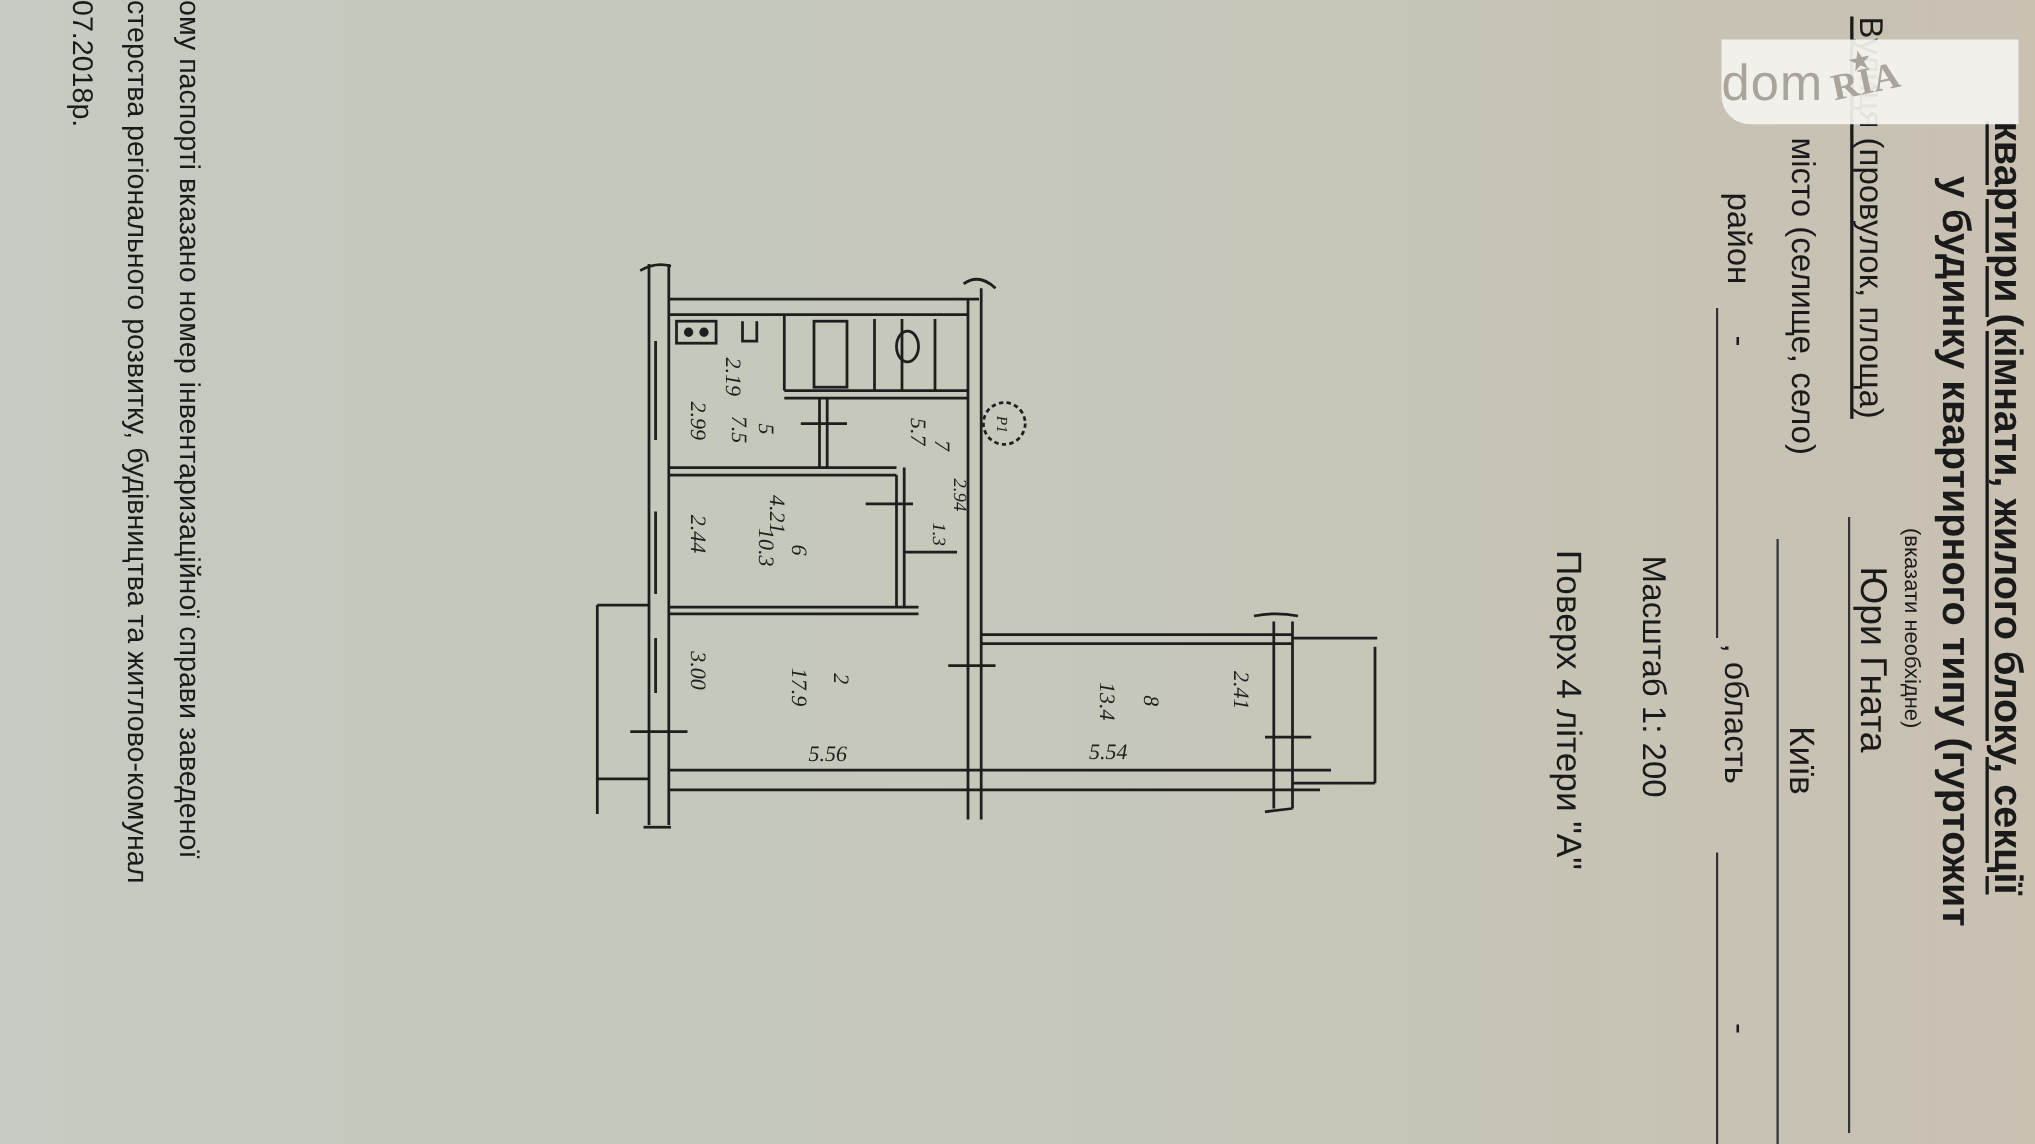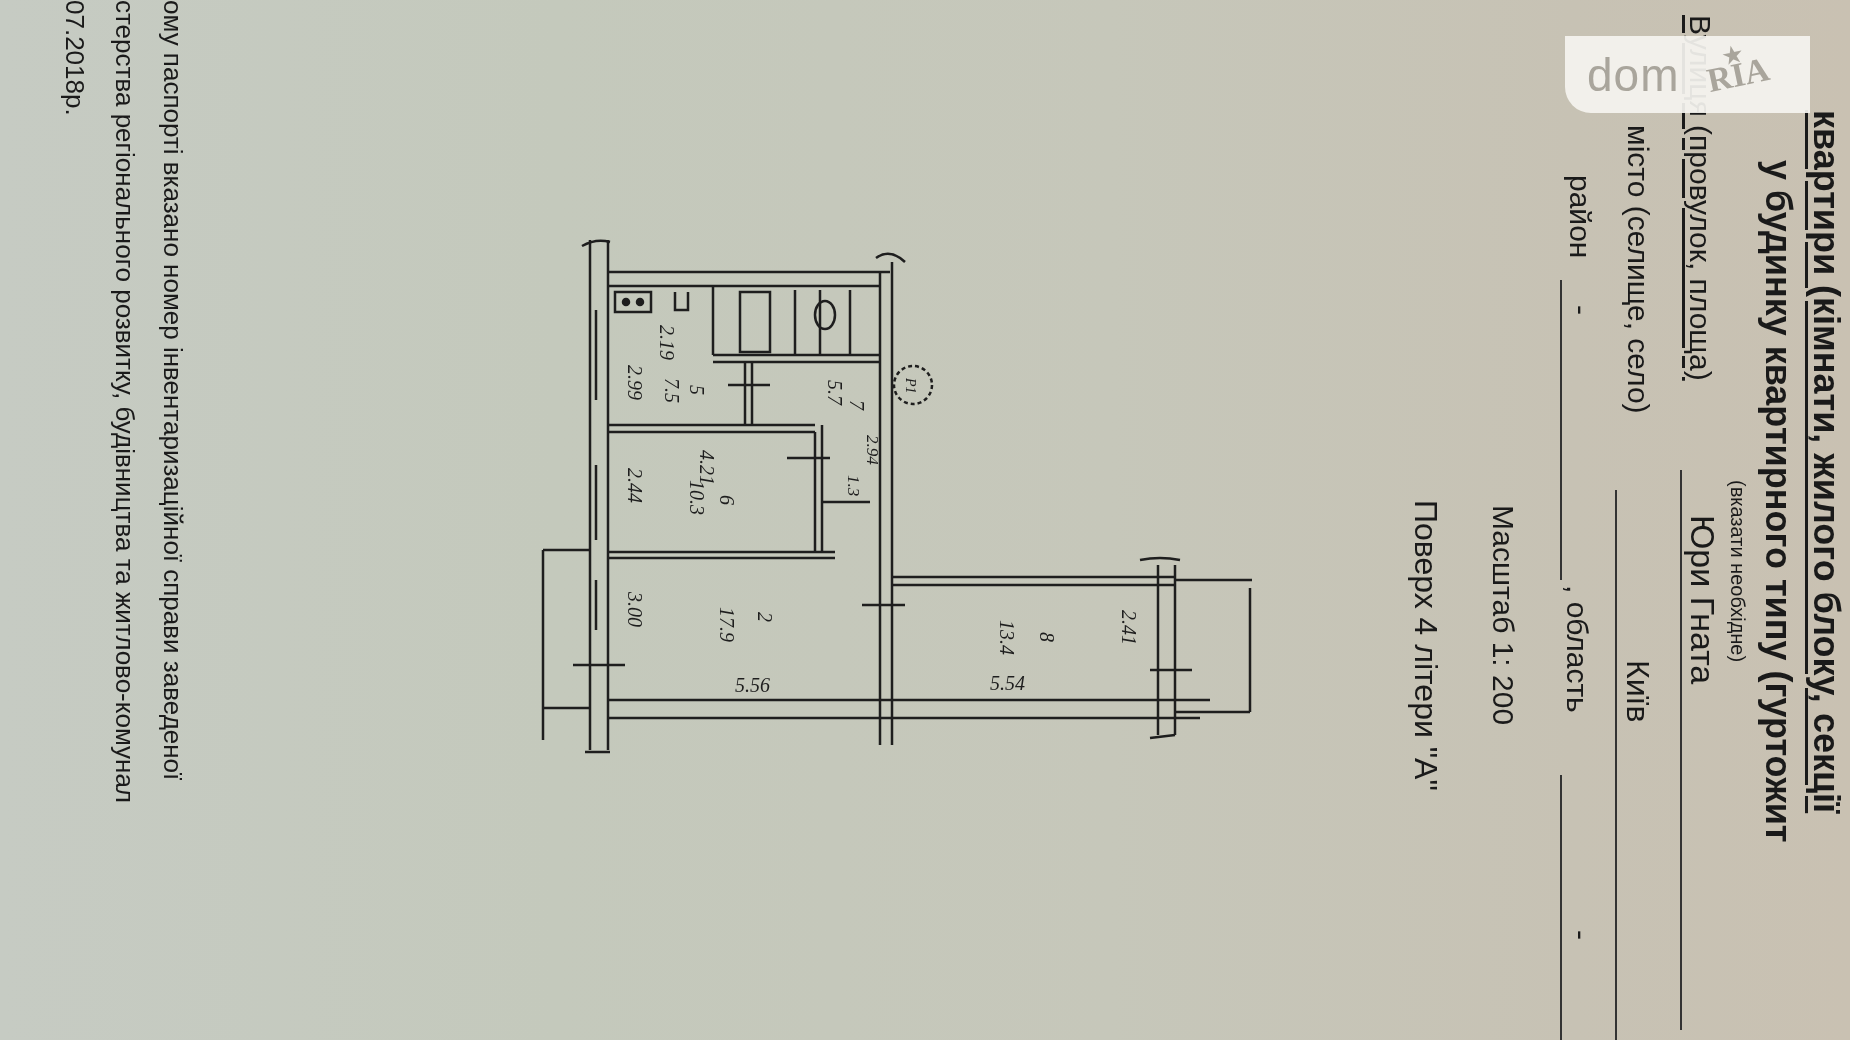--- a/index.html
+++ b/index.html
@@ -16,24 +16,24 @@
     line-height: 1;
   }
   .title { font-weight: bold; font-size: 36px; }
   .field { font-size: 30px; }
   .small { font-size: 20px; }
   .ul { text-decoration: underline; }
   .fill-line {
     position: absolute; width: 0; border-left: 2px solid #333;
   }
   .watermark {
-    position: absolute; left: 1565px; top: 36px; width: 245px; height: 77px;
+    position: absolute; left: 1565px; top: 36px; width: 270px; height: 77px;
     background: rgba(245,244,240,0.92);
     border-radius: 0 0 0 26px;
-    display: flex; align-items: center; padding-left: 22px; box-sizing: border-box; gap: 20px;
+    display: flex; align-items: center; box-sizing: border-box;
   }
   .wm-dom { font-size: 46px; color: #a9a59c; letter-spacing: 1px; }
   .wm-ria { font-family: "Liberation Serif", serif; font-weight: bold; font-size: 34px; color: #a9a59c; margin-left: 8px; transform: rotate(-12deg); position: relative; }
   .wm-star { position: absolute; top: -14px; left: 20px; font-size: 22px; }
   svg.plan { position: absolute; left: 0; top: 0; }
 </style>
 </head>
 <body>
 
 <div class="vcol title ul" style="left:1808px; top:110px;">квартири (кімнати, жилого блоку, секції</div>

